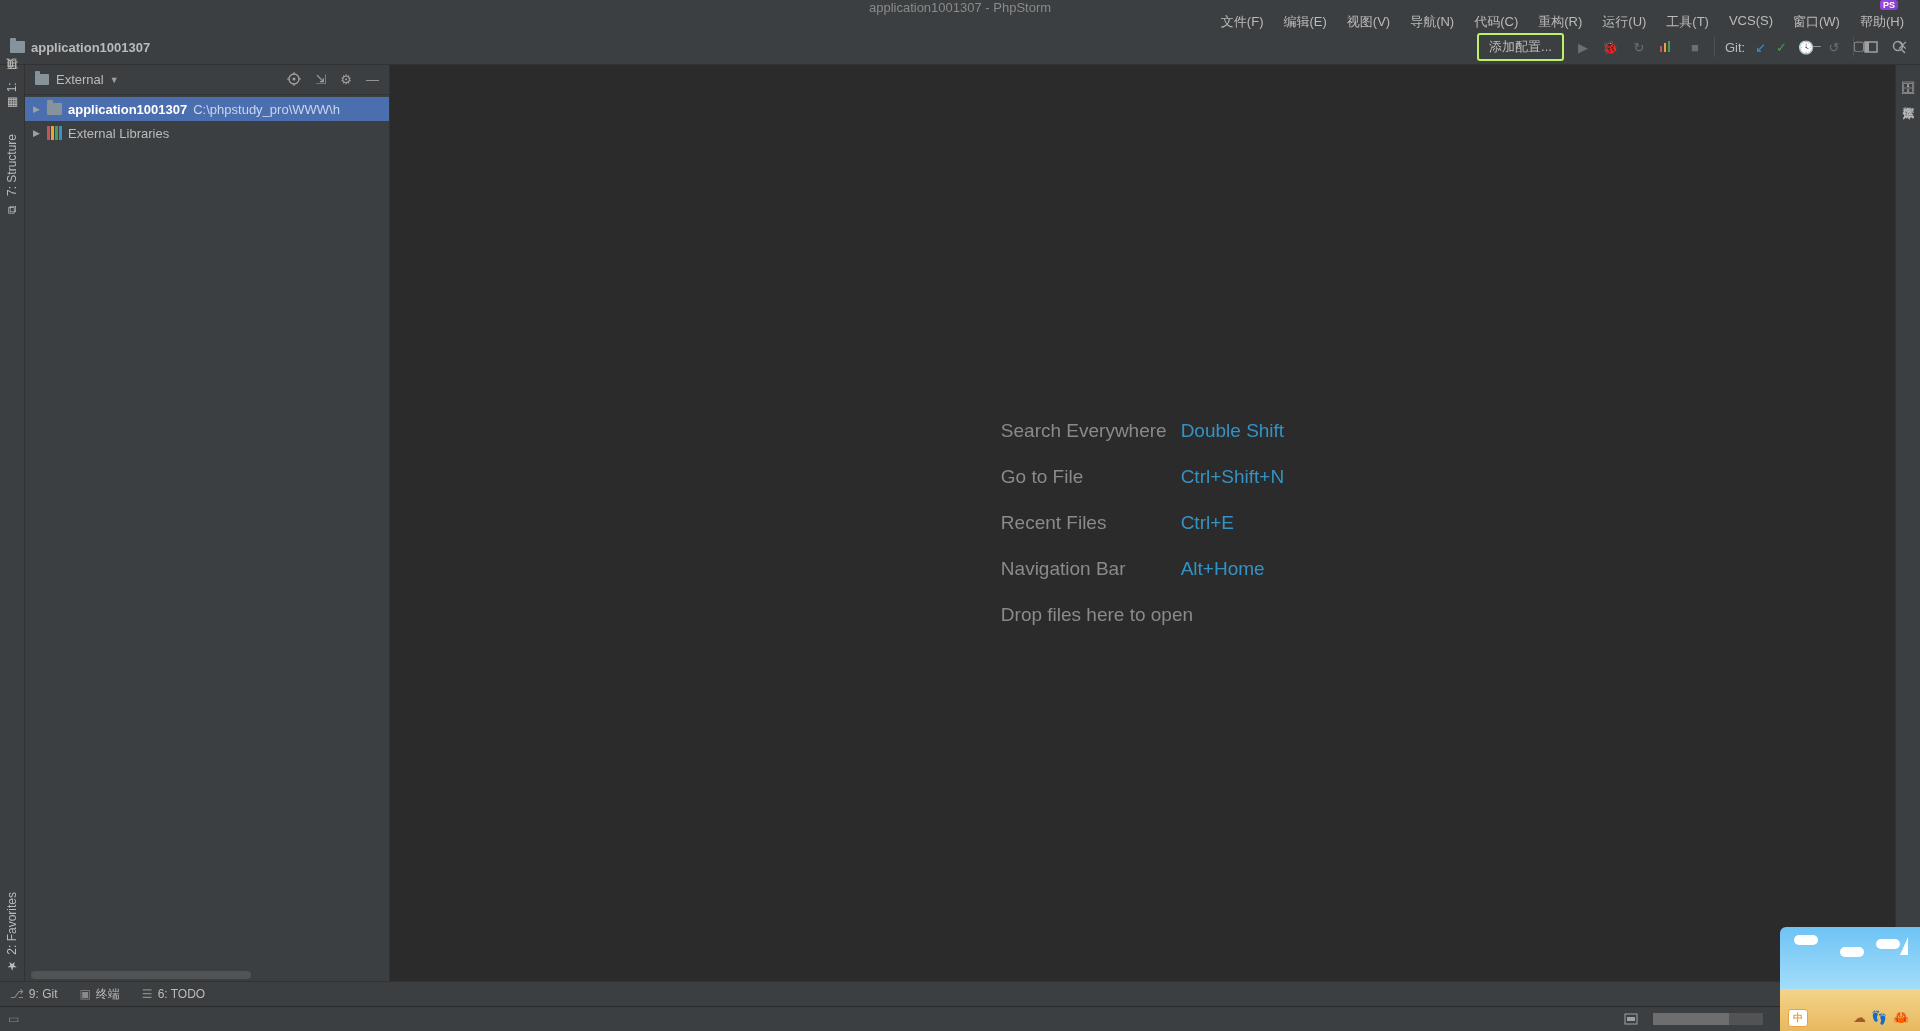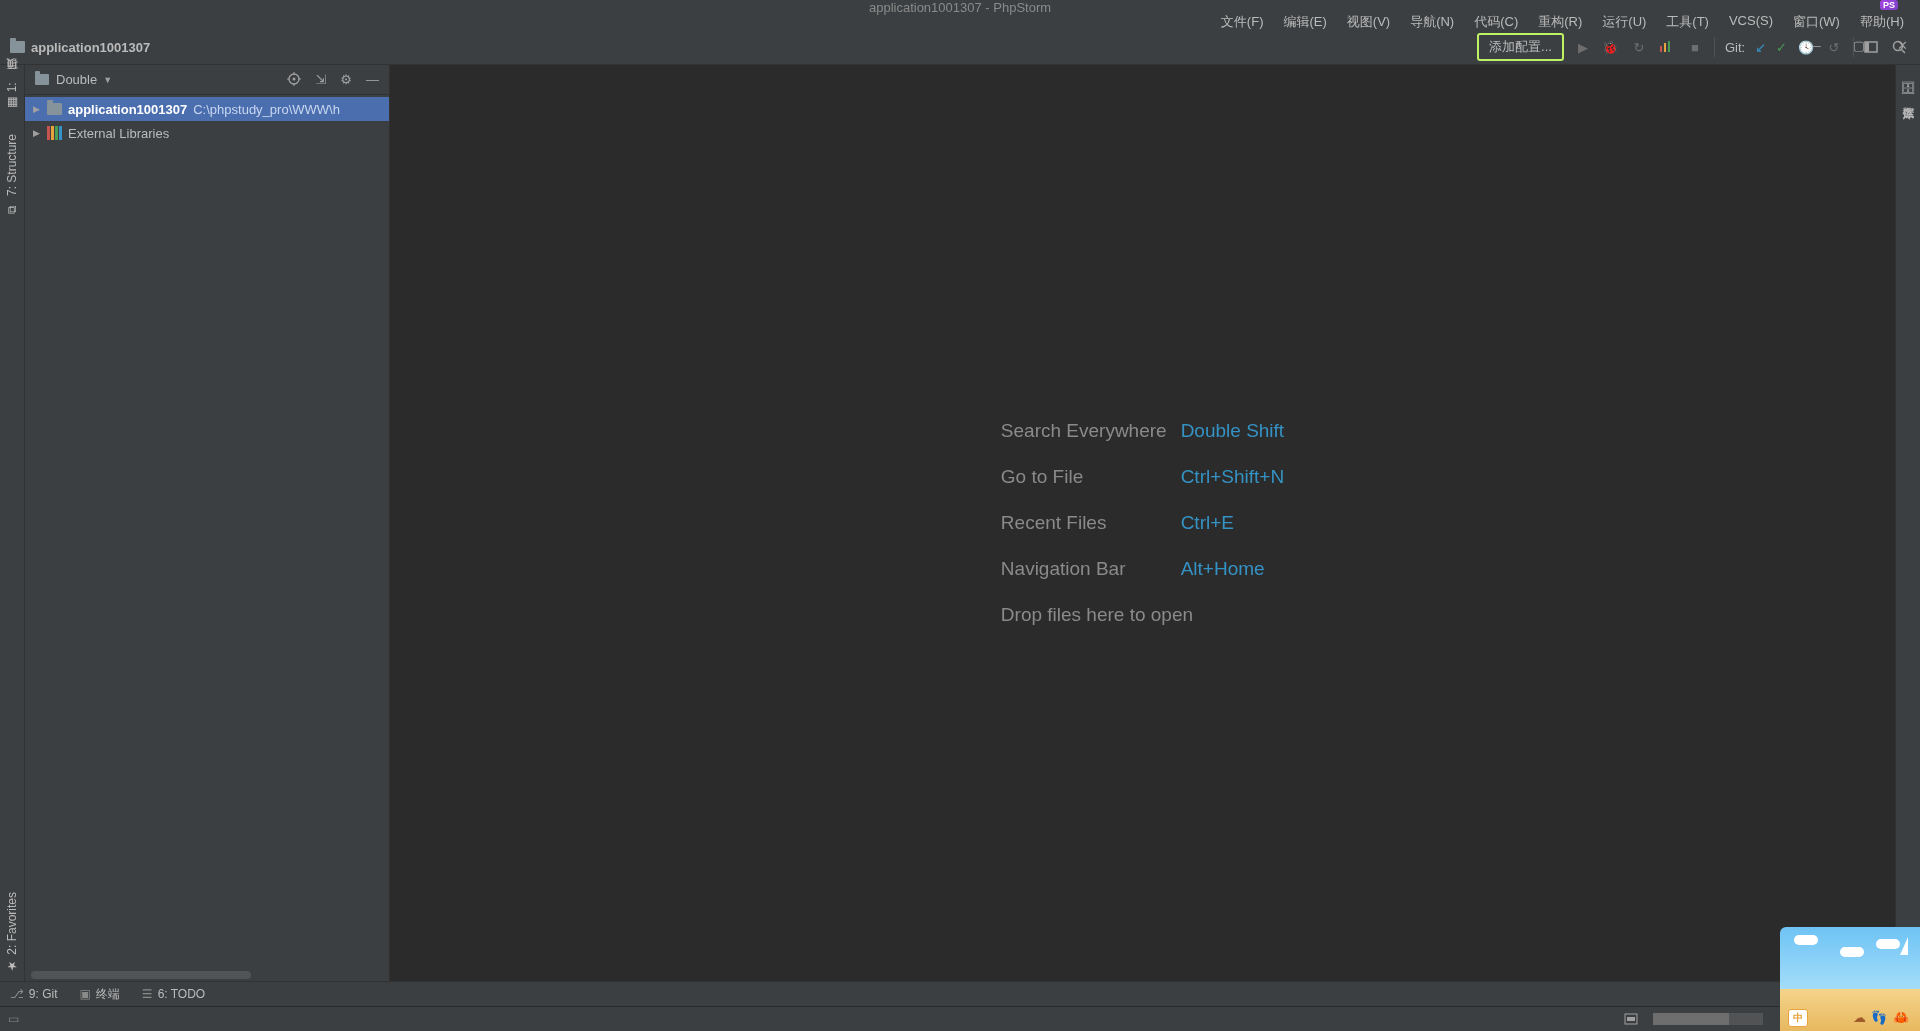--- a/index.html
+++ b/index.html
@@ -181,21 +181,21 @@
     </div>
     <div class="gutter-tab gutter-bottom">
       <span class="gutter-icon">★</span>
       <span>2: Favorites</span>
     </div>
   </div>
 
   <div class="project-pane">
     <div class="project-header">
       <div class="proj-folder-icon"></div>
-      <span>Double</span>
+      <span>External</span>
       <span class="chev">▼</span>
       <div class="project-header-actions">
         <span>
             <svg width="14" height="14" viewBox="0 0 14 14">
               <circle cx="7" cy="7" r="5" fill="none" stroke="#a0a0a0" stroke-width="1.3"></circle>
               <circle cx="7" cy="7" r="1.5" fill="#a0a0a0"></circle>
               <line x1="7" y1="0" x2="7" y2="3" stroke="#a0a0a0"></line>
               <line x1="7" y1="11" x2="7" y2="14" stroke="#a0a0a0"></line>
               <line x1="0" y1="7" x2="3" y2="7" stroke="#a0a0a0"></line>
               <line x1="11" y1="7" x2="14" y2="7" stroke="#a0a0a0"></line>

